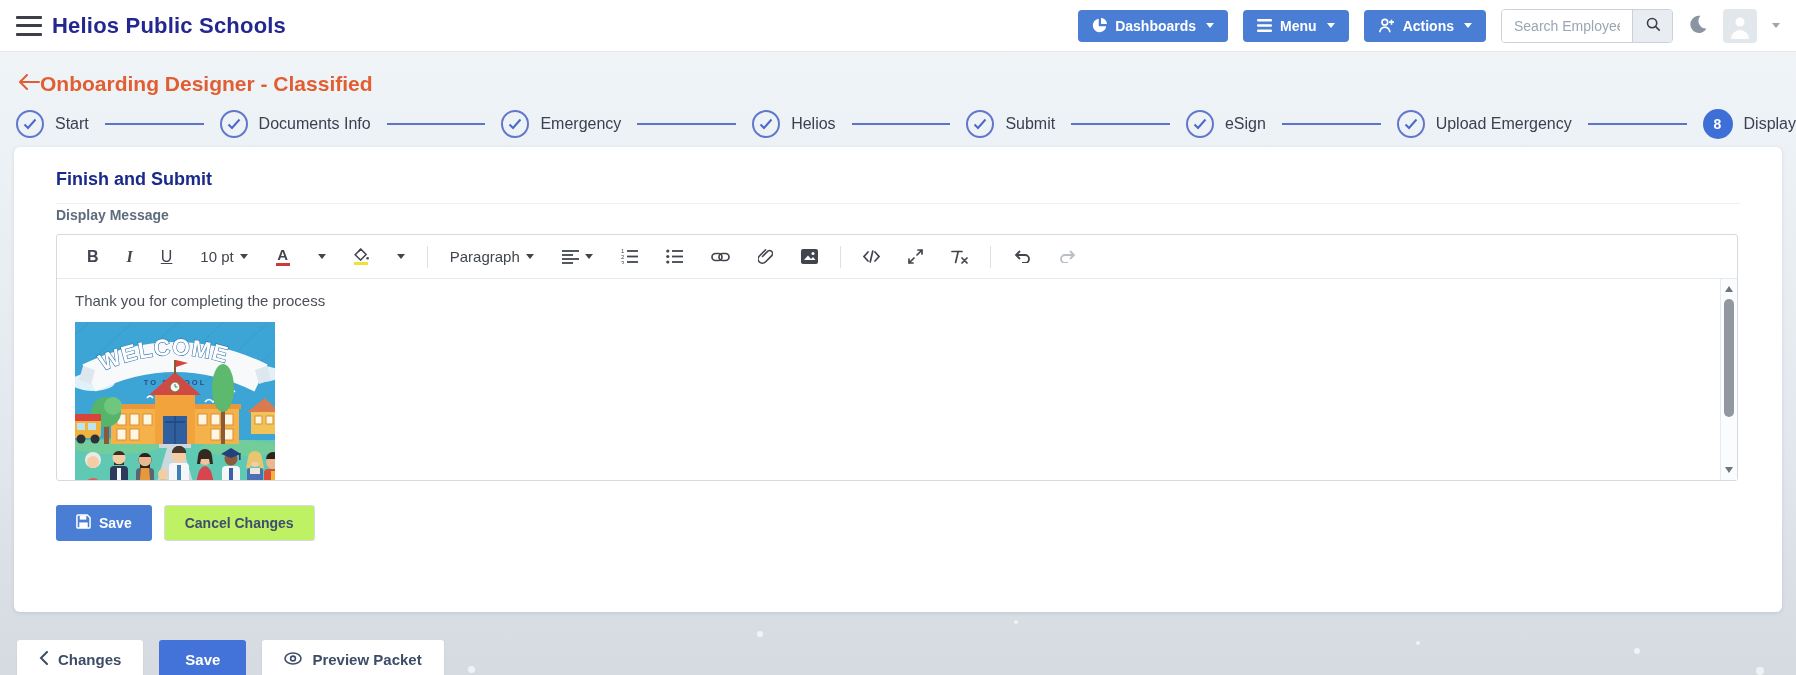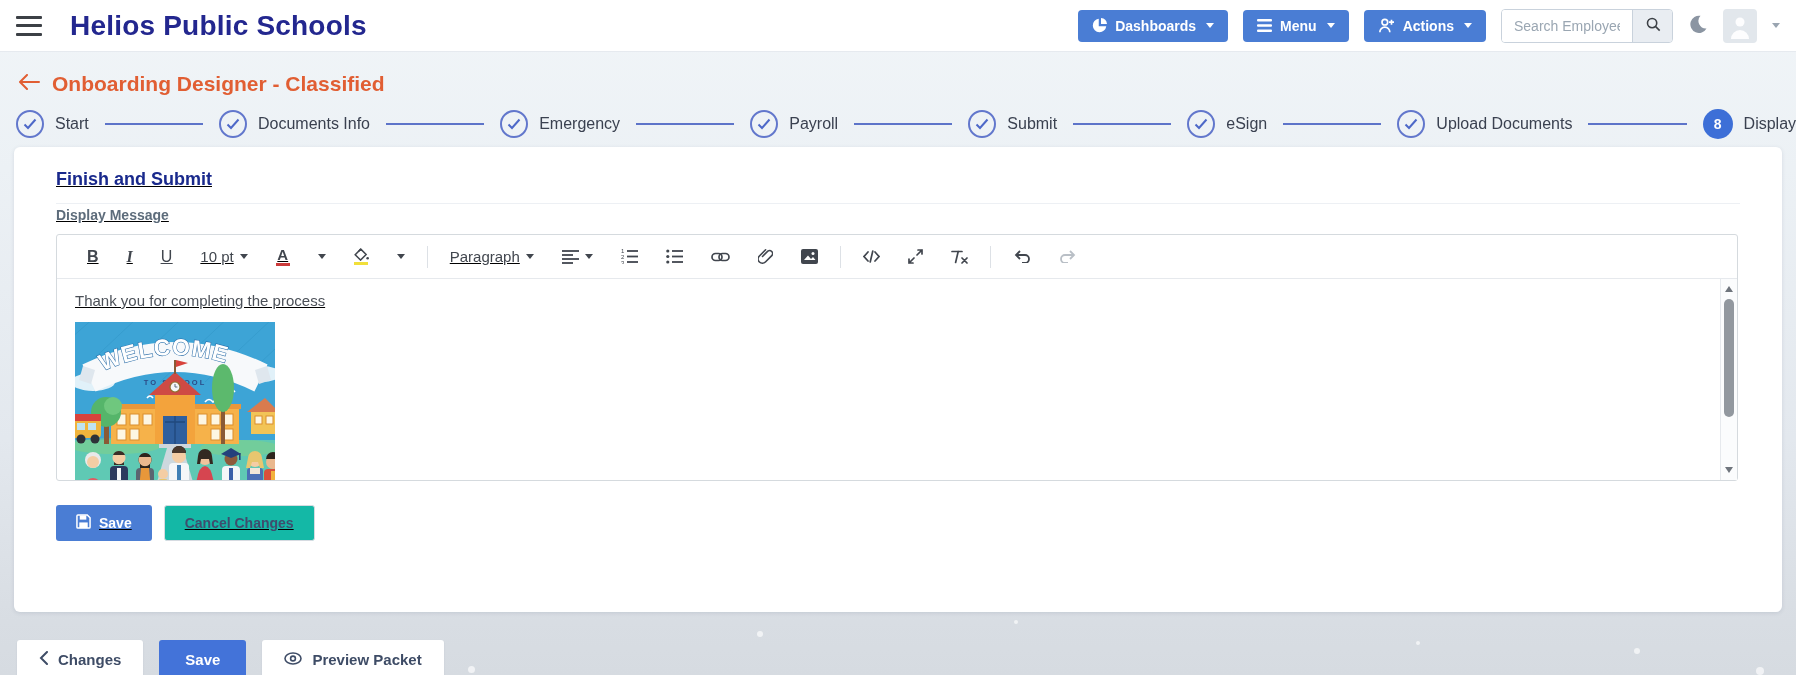--- a/index.html
+++ b/index.html
@@ -6,51 +6,51 @@
   html,body { width:1796px; height:675px; }
   body { font-family:"Liberation Sans", sans-serif; overflow:hidden; }
   .page { position:relative; width:1796px; height:675px; overflow:hidden;
           background:linear-gradient(180deg,#f1f5f8 0%,#ecf1f5 25%,#e3e8ee 65%,#d8dde3 92%,#d6dbe1 100%); }
 
   
   .topbar { position:absolute; top:0; left:0; right:0; height:52px; background:#ffffff;
             border-bottom:1px solid #e6eaef; display:flex; align-items:center; padding:0 16px; z-index:5; }
   .hamburger { width:26px; height:20px; display:flex; flex-direction:column; justify-content:space-between; cursor:pointer; }
   .hamburger span { display:block; height:3px; background:#3c4046; border-radius:1px; }
-  .brand { margin-left:28px; font-size:28px; font-weight:bold; color:#23278f; letter-spacing:.2px; }
+  .brand { margin-left:10px; font-size:22px; font-weight:bold; color:#23278f; letter-spacing:.2px; }
   .top-right { margin-left:auto; display:flex; align-items:center; gap:15px; }
   .hbtn { height:28px; padding:16px 14px; background:#4a7dd4; color:#fff; border:none; border-radius:4px;
           font-family:inherit; font-size:14px; font-weight:bold; display:flex; align-items:center; gap:8px; cursor:pointer; }
   .hbtn svg { display:block; }
   .caret-w { width:0; height:0; border-left:4px solid transparent; border-right:4px solid transparent; border-top:5px solid #ffffff; margin-left:2px; }
   .caret-d { width:0; height:0; border-left:4px solid transparent; border-right:4px solid transparent; border-top:5px solid #41464e; }
   .caret-g { width:0; height:0; border-left:4px solid transparent; border-right:4px solid transparent; border-top:5px solid #9aa5b1; }
   .search { display:flex; height:34px; border:1px solid #c9d2dc; border-radius:4px; overflow:hidden; background:#fff; }
   .search input { border:none; outline:none; width:130px; padding:0 12px; font-family:inherit; font-size:14px; color:#44506a; }
   .search input::placeholder { color:#9aa6b2; }
   .search-btn { width:40px; background:#e9edf2; border:none; border-left:1px solid #c9d2dc; display:flex; align-items:center; justify-content:center; cursor:pointer; }
   .icon-btn { background:none; border:none; cursor:pointer; display:flex; align-items:center; }
   .avatar { width:34px; height:34px; background:#e2e7ec; border-radius:4px; display:flex; align-items:flex-end; justify-content:center; overflow:hidden; cursor:pointer; }
 
   
-  .breadcrumb { position:absolute; top:72px; left:18px; display:flex; align-items:center; gap:12px; color:#e15e33;text-align:center; }
+  .breadcrumb { position:absolute; top:72px; left:18px; display:flex; align-items:center; color:#e15e33;text-align:center; }
   .breadcrumb .bc-title { font-size:21px; font-weight:600; }
 
   
   .stepper { position:absolute; top:104px; left:16px; right:0; height:40px; display:flex; align-items:center; }
   .step { display:flex; align-items:center; gap:11px; flex:0 0 auto; cursor:pointer; }
   .step-circle { width:28px; height:28px; border-radius:50%; border:2px solid #6277cc; background:transparent;
                  display:flex; align-items:center; justify-content:center; }
   .step-circle.current { width:30px; height:30px; border:none; background:#3d6fd7; color:#fff; font-size:14px; font-weight:bold; }
   .step-label { font-size:16px; color:#3a4150; white-space:nowrap; }
   .connector { flex:1 1 auto; border-top:2px solid #5d74c9; margin:0 16px; height:0; }
 
   
   .card { position:absolute; top:147px; left:14px; width:1768px; height:465px; background:#fff; border-radius:6px;
-          box-shadow:0 1px 4px rgba(40,60,90,.12); padding:22px 42px;text-decoration:underline; }
+          box-shadow:0 1px 4px rgba(40,60,90,.12); padding:22px 42px; }
   .card-title { font-size:18px; font-weight:bold; color:#19298c; padding-bottom:13px; border-bottom:1px solid #edf0f4; }
   .field-label { margin-top:3px; font-size:14px; font-weight:bold; color:#5d6c7b; }
 
   
   .editor { margin-top:11px; width:1682px; height:247px; border:1px solid #d5dade; border-radius:3px; display:flex; flex-direction:column; background:#fff; }
   .ed-toolbar { height:44px; flex:0 0 44px; border-bottom:1px solid #e6e9ed; display:flex; align-items:center; padding:0 16px; gap:0; color:#41464e; }
   .tb { display:flex; align-items:center; gap:6px; padding:6px 8px; margin:0 6px; border-radius:3px; cursor:pointer; background:none; border:none; font-family:inherit; color:#41464e; }
   .tb svg { display:block; }
   .tb-b { font-size:16px; font-weight:bold; }
   .tb-i { font-size:16px; font-weight:bold; font-style:italic; font-family:"Liberation Serif",serif; }
@@ -73,21 +73,21 @@
   .vs-arrow { position:absolute; left:0; width:16px; height:16px; display:flex; align-items:center; justify-content:center; cursor:pointer; }
   .vs-up { top:2px; } .vs-down { bottom:2px; }
   .tri-up { width:0; height:0; border-left:4px solid transparent; border-right:4px solid transparent; border-bottom:6px solid #6f757d; }
   .tri-down { width:0; height:0; border-left:4px solid transparent; border-right:4px solid transparent; border-top:6px solid #6f757d; }
   .vs-thumb { position:absolute; left:3px; top:20px; width:10px; height:118px; background:#92989f; border-radius:5px; cursor:grab; }
 
   
   .card-actions { margin-top:24px; display:flex; gap:12px; }
   .btn { height:36px; border-radius:3px; font-family:inherit; font-size:14px; font-weight:bold; display:flex; align-items:center; justify-content:center; gap:8px; cursor:pointer; }
   .btn-primary { background:#4a7dd4; color:#fff; border:none; padding:0 20px; }
-  .btn-ghost { background:#14b8a6; color:#3f4d6e; border:1px solid #d6dbe1; padding:0 20px; }
+  .btn-ghost { background:#bef264; color:#3f4d6e; border:1px solid #d6dbe1; padding:0 20px; }
 
   
   .footer-btns { position:absolute; top:640px; left:17px; display:flex; gap:16px; }
   .fbtn { height:38px; border-radius:3px; font-family:inherit; font-size:15px; font-weight:bold; display:flex; align-items:center; gap:10px; cursor:pointer; }
   .fbtn-white { background:#fff; color:#3e4c66; border:none; padding:0 22px; box-shadow:0 1px 2px rgba(40,60,90,.10); }
   .fbtn-blue { background:#4373d9; color:#fff; border:none; padding:0 26px; }
 
   .dot { position:absolute; background:#fff; border-radius:50%; opacity:.65; }
 </style>
 </head>
@@ -207,21 +207,21 @@
         </span>
       <span class="step-label">Emergency</span>
     </div>
     <div class="connector"></div>
     <div class="step">
       <span class="step-circle">
           <svg width="14" height="12" viewBox="0 0 14 12">
             <path d="M1.5 6.5 L5 10 L12.5 1.5" fill="none" stroke="#4d68c8" stroke-width="2"></path>
           </svg>
         </span>
-      <span class="step-label">Payroll</span>
+      <span class="step-label">Helios</span>
     </div>
     <div class="connector"></div>
     <div class="step">
       <span class="step-circle">
           <svg width="14" height="12" viewBox="0 0 14 12">
             <path d="M1.5 6.5 L5 10 L12.5 1.5" fill="none" stroke="#4d68c8" stroke-width="2"></path>
           </svg>
         </span>
       <span class="step-label">Submit</span>
     </div>
@@ -234,21 +234,21 @@
         </span>
       <span class="step-label">eSign</span>
     </div>
     <div class="connector"></div>
     <div class="step">
       <span class="step-circle">
           <svg width="14" height="12" viewBox="0 0 14 12">
             <path d="M1.5 6.5 L5 10 L12.5 1.5" fill="none" stroke="#4d68c8" stroke-width="2"></path>
           </svg>
         </span>
-      <span class="step-label">Upload Documents</span>
+      <span class="step-label">Upload Emergency</span>
     </div>
     <div class="connector"></div>
     <div class="step">
       <span class="step-circle current">8</span>
       <span class="step-label">Display</span>
     </div>
   </div>
 
   <div class="card">
     <div class="card-title">Finish and Submit</div>

